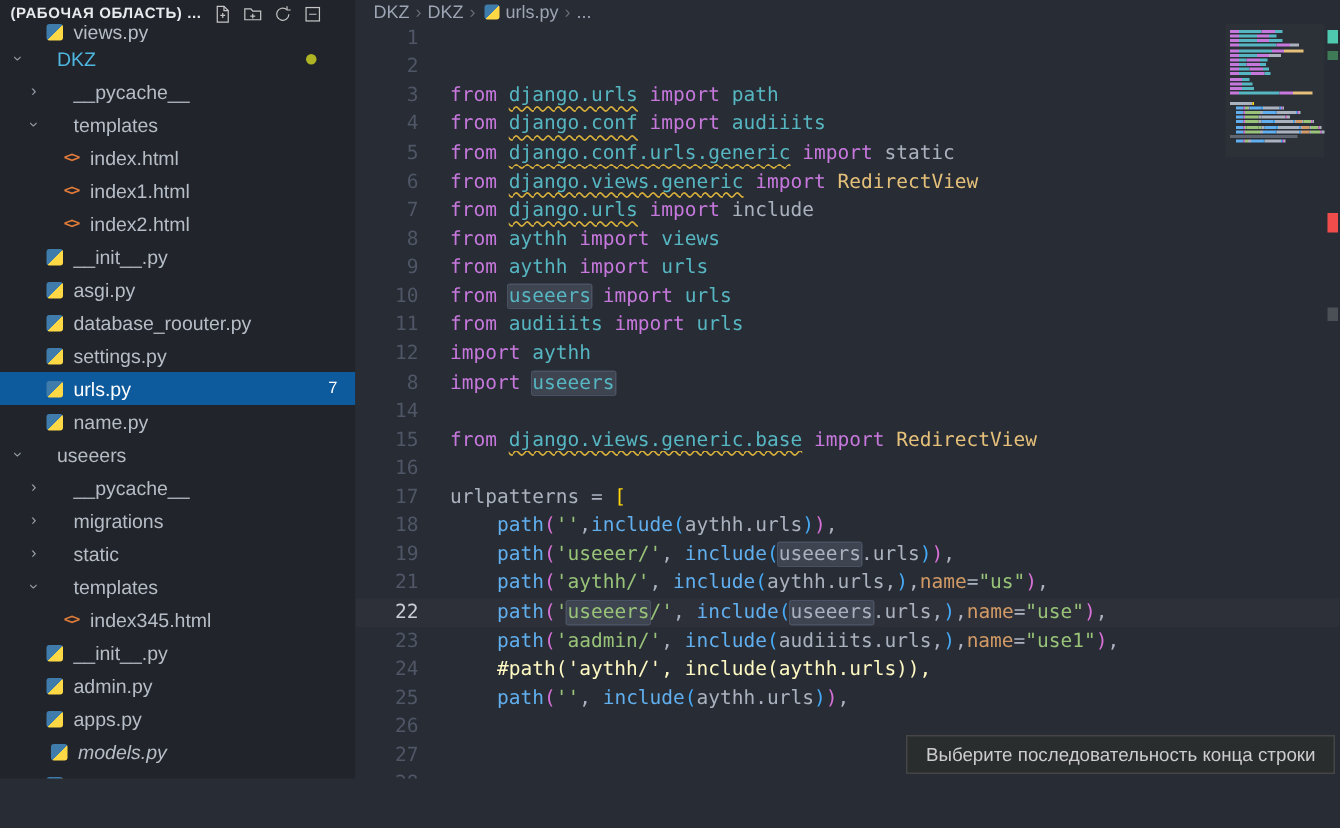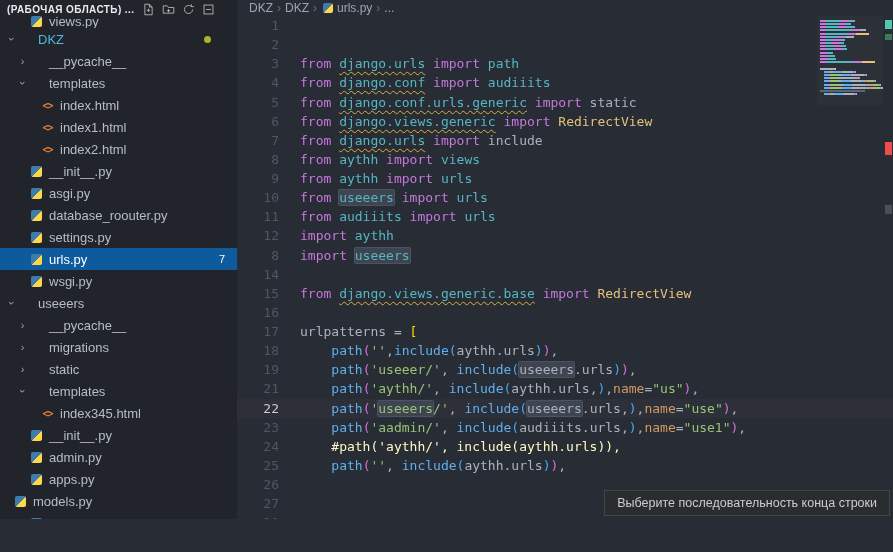--- a/index.html
+++ b/index.html
@@ -159,21 +159,21 @@
             <span class="py-icon"></span>
           </span>
           <span>urls.py</span>
           <span class="badge">7</span>
         </div>
         <div class="row" style="padding-left: 16px;">
           <span class="twisty"></span>
           <span class="ficon">
             <span class="py-icon"></span>
           </span>
-          <span>wsgi.py</span>
+          <span>name.py</span>
         </div>
         <div class="row" style="padding-left: 5px;">
           <span class="twisty exp">›</span>
           <span class="ficon"></span>
           <span>useeers</span>
         </div>
         <div class="row" style="padding-left: 16px;">
           <span class="twisty">›</span>
           <span class="ficon"></span>
           <span>__pycache__</span>
@@ -212,21 +212,21 @@
           </span>
           <span>admin.py</span>
         </div>
         <div class="row" style="padding-left: 16px;">
           <span class="twisty"></span>
           <span class="ficon">
             <span class="py-icon"></span>
           </span>
           <span>apps.py</span>
         </div>
-        <div class="row" style="padding-left: 0;">
+        <div class="row" style="padding-left: 19px; font-style: italic;">
           <span class="twisty"></span>
           <span class="ficon">
             <span class="py-icon"></span>
           </span>
           <span>models.py</span>
         </div>
         <div class="row" style="padding-left: 16px;">
           <span class="twisty"></span>
           <span class="ficon">
             <span class="py-icon"></span>

